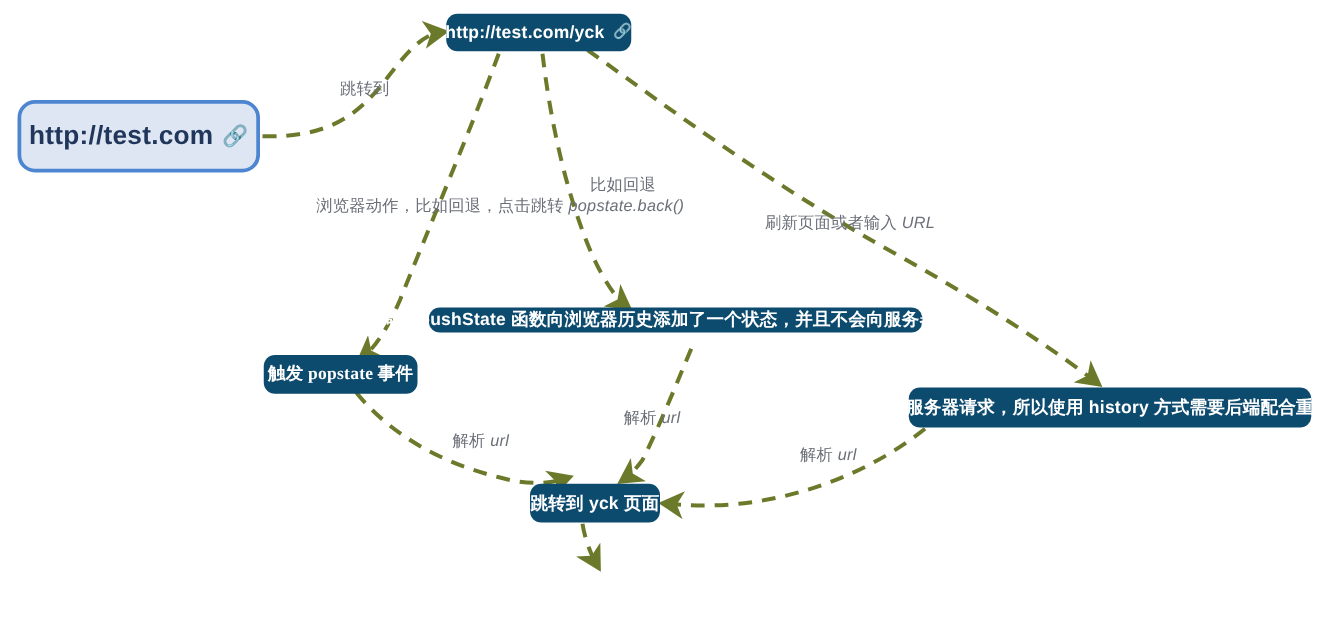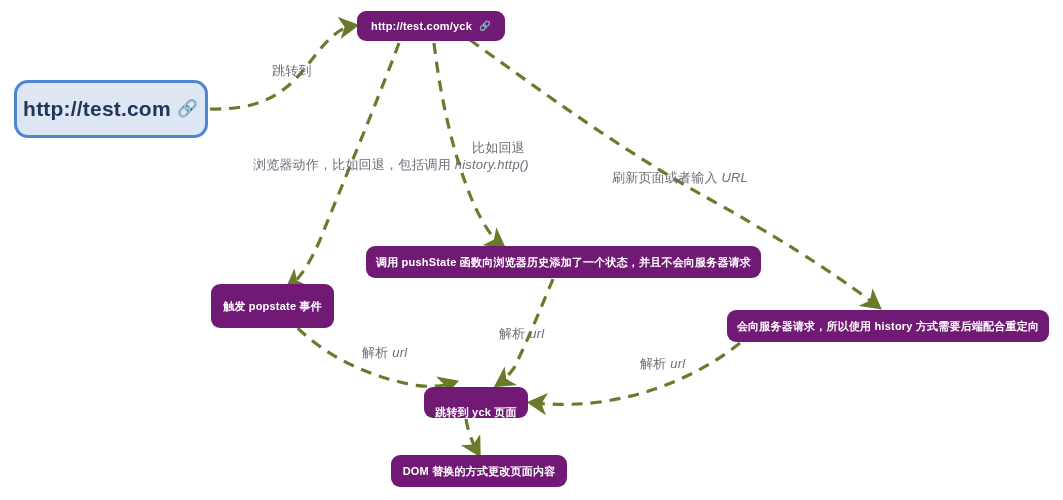--- a/index.html
+++ b/index.html
@@ -29,24 +29,24 @@
     pointer-events: none;
   }
   .node {
     position: absolute;
     box-sizing: border-box;
     display: flex;
     align-items: center;
     justify-content: center;
     white-space: nowrap;
     color: #ffffff;
-    background: #701a75;
+    background: #0c4a6e;
     border-radius: 9px;
     font-weight: bold;
-    font-size: 11px;
+    font-size: 14px;
     letter-spacing: 0.2px;
     padding: 0 14px;
     line-height: 1.1;
   }
   .node.root {
     background: #dde6f2;
     border: 3px solid #4d85d1;
     border-radius: 14px;
     color: #20365a;
     font-size: 21px;
@@ -107,46 +107,43 @@
   <div class="node root" style="left:14px; top:80px; width:194px; height:58px;">
     <span>http://test.com</span>
       <span class="link-icon">🔗</span>
   </div>
 
   <div class="node" style="left:357px; top:11px; width:148px; height:30px;">
     <span>http://test.com/yck</span>
       <span class="link-icon">🔗</span>
   </div>
 
-  <div class="node" style="left:366px; top:246px; width:395px; height:32px;align-items:center;">
+  <div class="node" style="left:343px; top:246px; width:395px; height:20px;align-items:center;">
     <span>调用 pushState 函数向浏览器历史添加了一个状态，并且不会向服务器请求</span>
   </div>
 
-  <div class="node" style="left:211px; top:284px; width:123px; height:44px;">
+  <div class="node" style="left:211px; top:284px; width:123px; height:31px;font-family:Liberation Serif, serif;">
     <span>触发 popstate 事件</span>
   </div>
 
   <div class="node" style="left:727px; top:310px; width:322px; height:32px;">
     <span>会向服务器请求，所以使用 history 方式需要后端配合重定向</span>
   </div>
 
-  <div class="node" style="left:424px; top:387px; width:104px; height:31px;align-items:flex-end;">
+  <div class="node" style="left:424px; top:387px; width:104px; height:31px;">
     <span>跳转到 yck 页面</span>
   </div>
 
-  <div class="node" style="left:391px; top:455px; width:176px; height:32px;">
-    <span>DOM 替换的方式更改页面内容</span>
-  </div>
 
   <div class="edge-label" style="left:272px; top:62px;">
     <span>跳转到</span>
   </div>
 
   <div class="edge-label" style="left:253px; top:156px;">
-    <span>浏览器动作，比如回退，包括调用 </span><em>history.http()</em>
+    <span>浏览器动作，比如回退，点击跳转 </span><em>popstate.back()</em>
   </div>
 
   <div class="edge-label" style="left:472px; top:139px;">
     <span>比如回退</span>
   </div>
 
   <div class="edge-label" style="left:612px; top:169px;text-align:center;">
     <span>刷新页面或者输入 </span><em>URL</em>
   </div>
 

